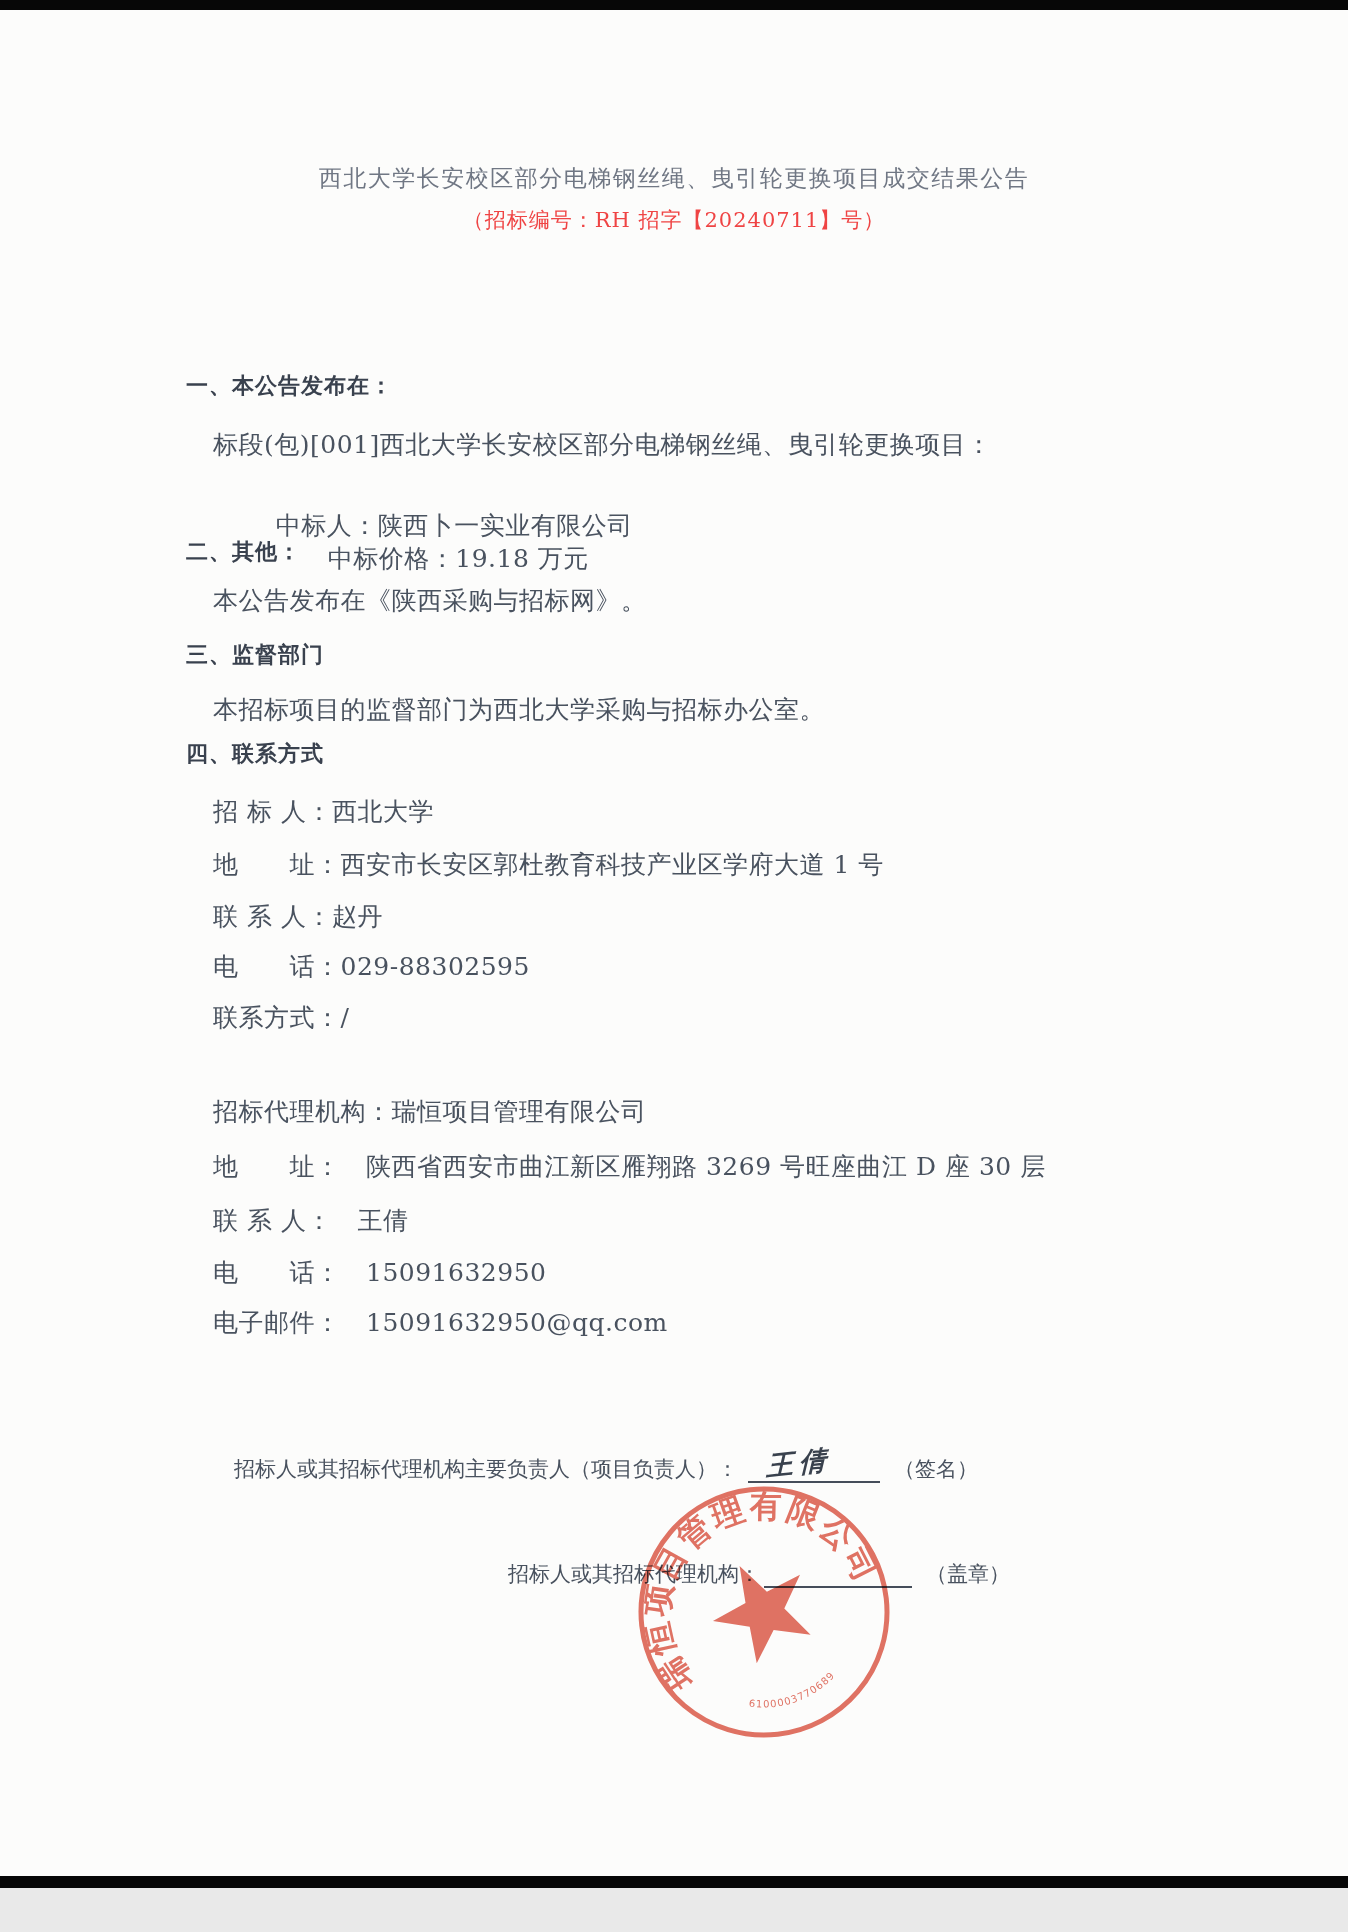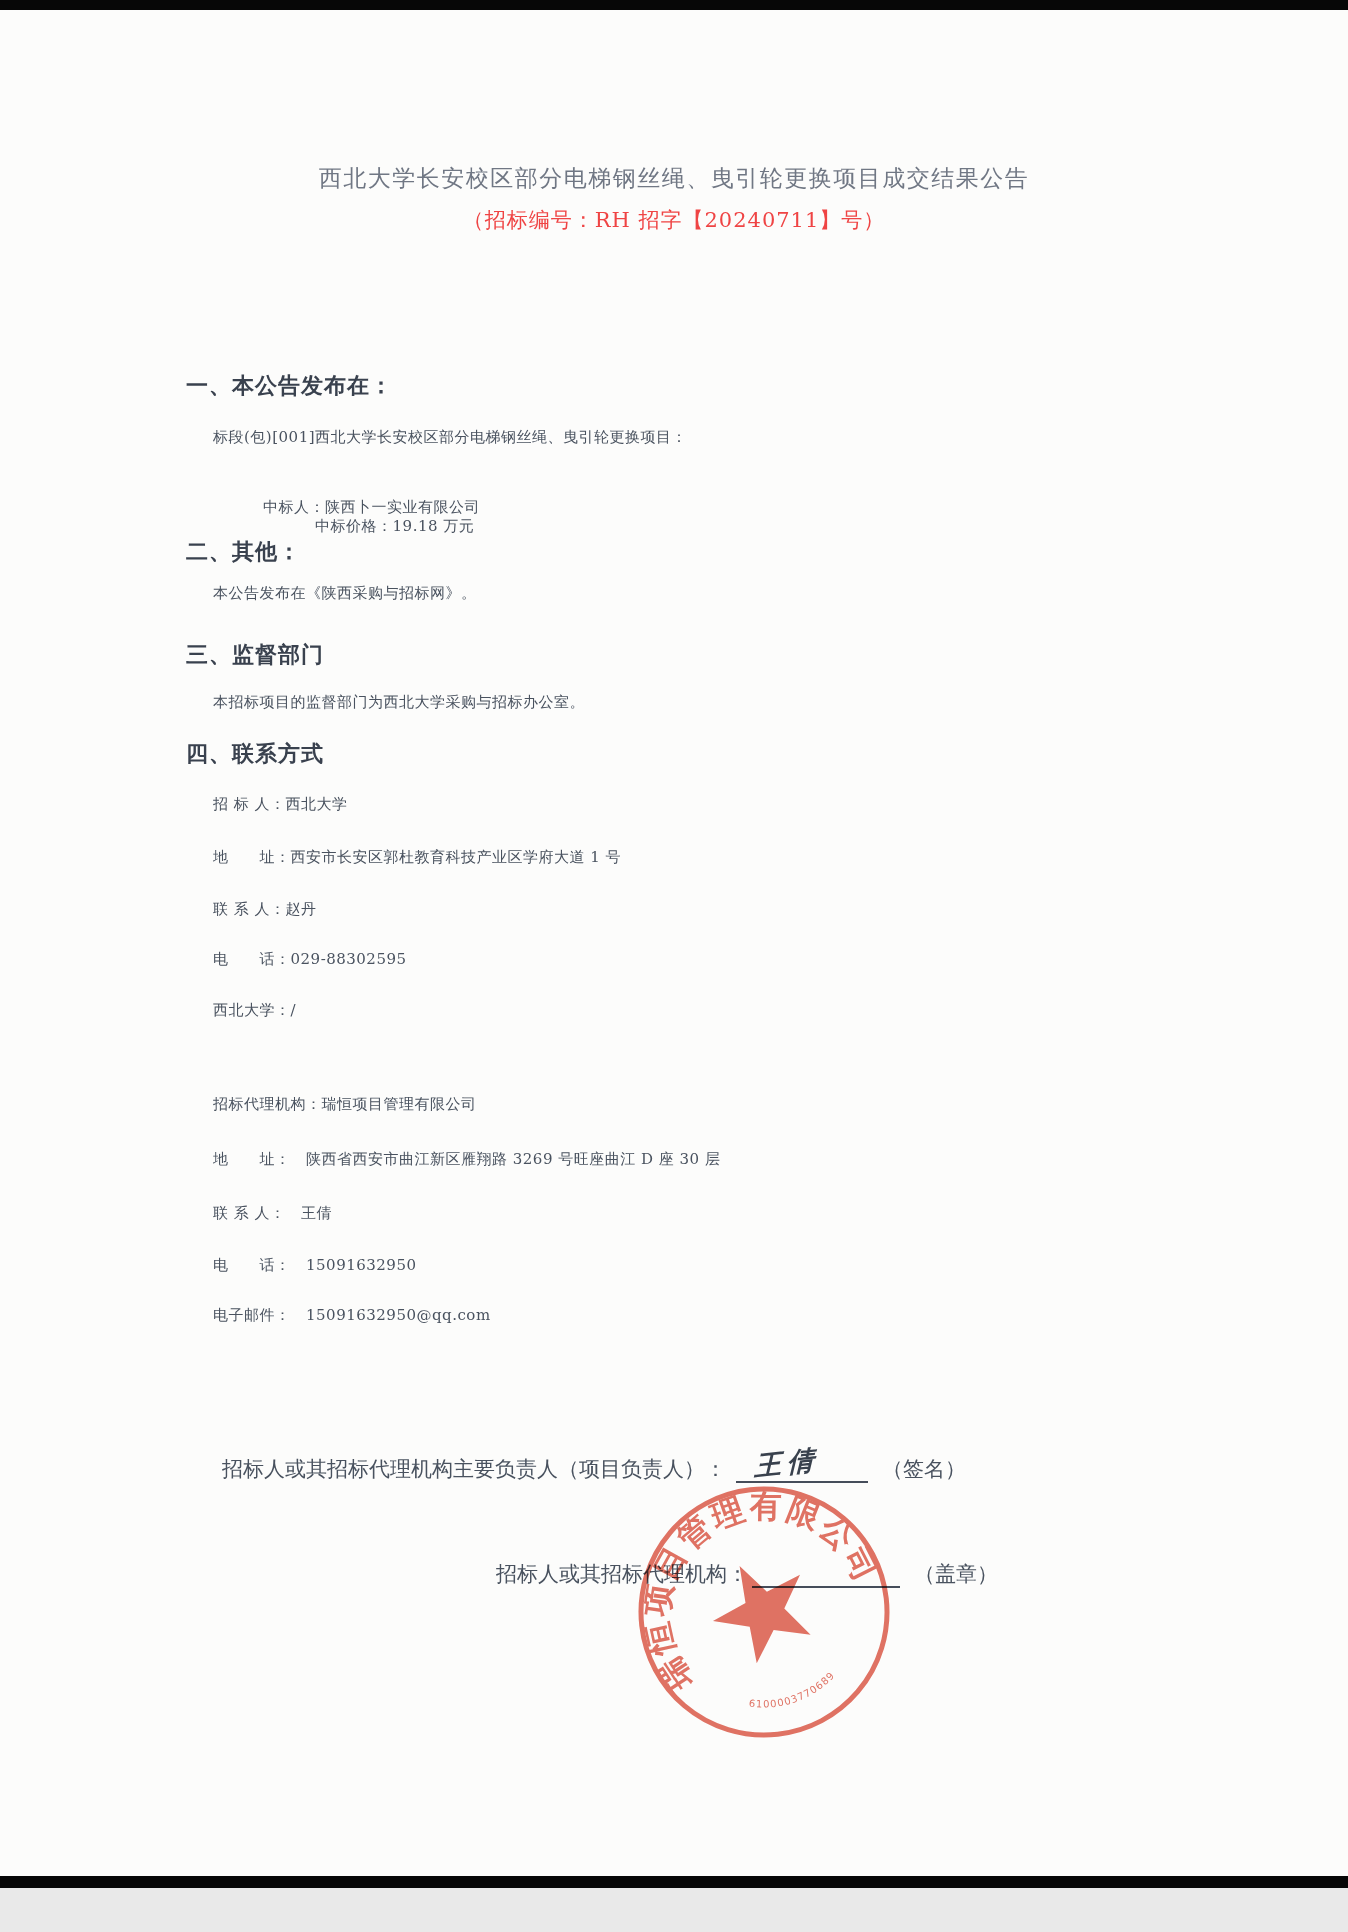--- a/index.html
+++ b/index.html
@@ -24,30 +24,31 @@
     text-align:center;font-size:21px;color:#ef4444;
     letter-spacing:1px;
   }
   .heading{
     position:absolute;left:186px;
     font-family:"Liberation Sans","DejaVu Sans",sans-serif;
     font-weight:700;font-size:22px;color:#39414e;letter-spacing:1px;
   }
   .line{
     position:absolute;left:213px;
-    font-size:15px;color:#49525f;letter-spacing:0.5px;
+    font-size:25px;color:#49525f;letter-spacing:0.5px;
     white-space:pre;
   }
   .winner-row{left:242px;}
   .winner-row .price{margin-left:52px;}
 
   .sig-row{
     position:absolute;
     font-size:21px;color:#49525f;
     white-space:nowrap;
+    margin-left:12px;
   }
   .sig-row.first{left:222px;top:1455px;}
   .sig-row.second{left:496px;top:1560px;}
   .sig-underline{
     display:inline-block;position:relative;
     border-bottom:2px solid #454d5a;
     height:26px;vertical-align:bottom;
   }
   .sig-underline.name-line{width:132px;margin-left:10px;}
   .sig-underline.seal-line{width:148px;margin-left:4px;}
@@ -97,21 +98,21 @@
 
   <div class="heading" style="top:640px">三、监督部门</div>
   <div class="line" style="top:693px">本招标项目的监督部门为西北大学采购与招标办公室。</div>
 
   <div class="heading" style="top:739px">四、联系方式</div>
 
   <div class="line" style="top:795px">招 标 人：西北大学</div>
   <div class="line" style="top:848px">地　　址：西安市长安区郭杜教育科技产业区学府大道 1 号</div>
   <div class="line" style="top:900px">联 系 人：赵丹</div>
   <div class="line" style="top:950px">电　　话：029-88302595</div>
-  <div class="line" style="top:1001px">西北大学：/</div>
+  <div class="line" style="top:1001px">联系方式：/</div>
 
   <div class="line" style="top:1095px">招标代理机构：瑞恒项目管理有限公司</div>
   <div class="line" style="top:1150px">地　　址：　陕西省西安市曲江新区雁翔路 3269 号旺座曲江 D 座 30 层</div>
   <div class="line" style="top:1204px">联 系 人：　王倩</div>
   <div class="line" style="top:1256px">电　　话：　15091632950</div>
   <div class="line" style="top:1306px">电子邮件：　15091632950@qq.com</div>
 
   <div class="sig-row first">
     <span>招标人或其招标代理机构主要负责人（项目负责人）：</span><span class="sig-underline name-line"><span class="handwriting">王倩</span></span><span class="sig-suffix">（签名）</span>
   </div>

